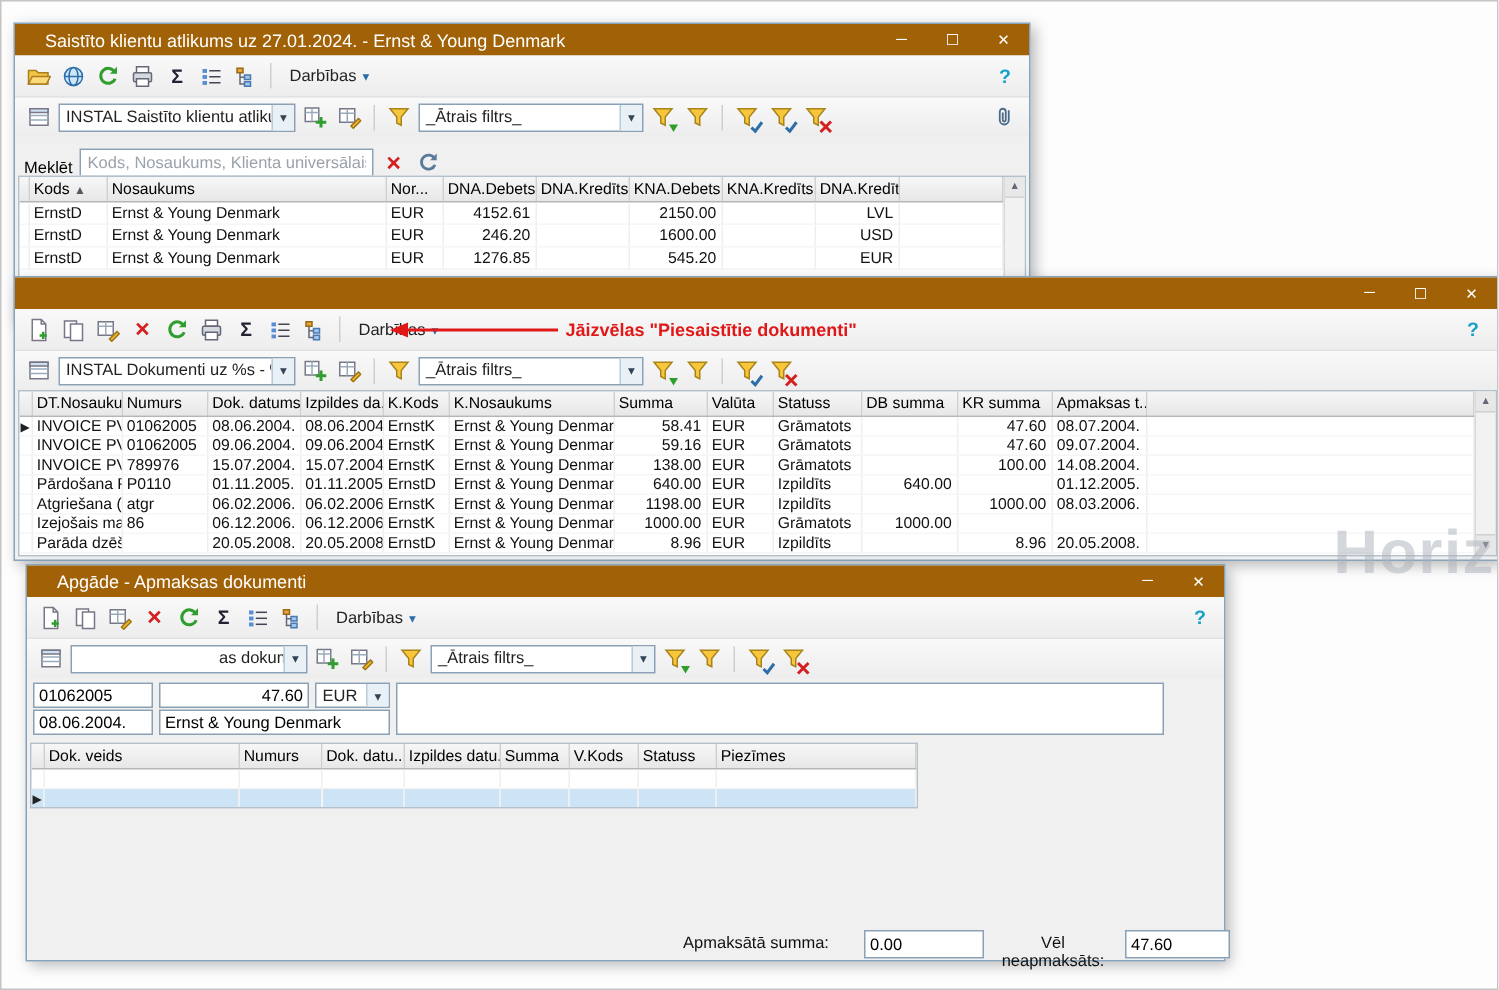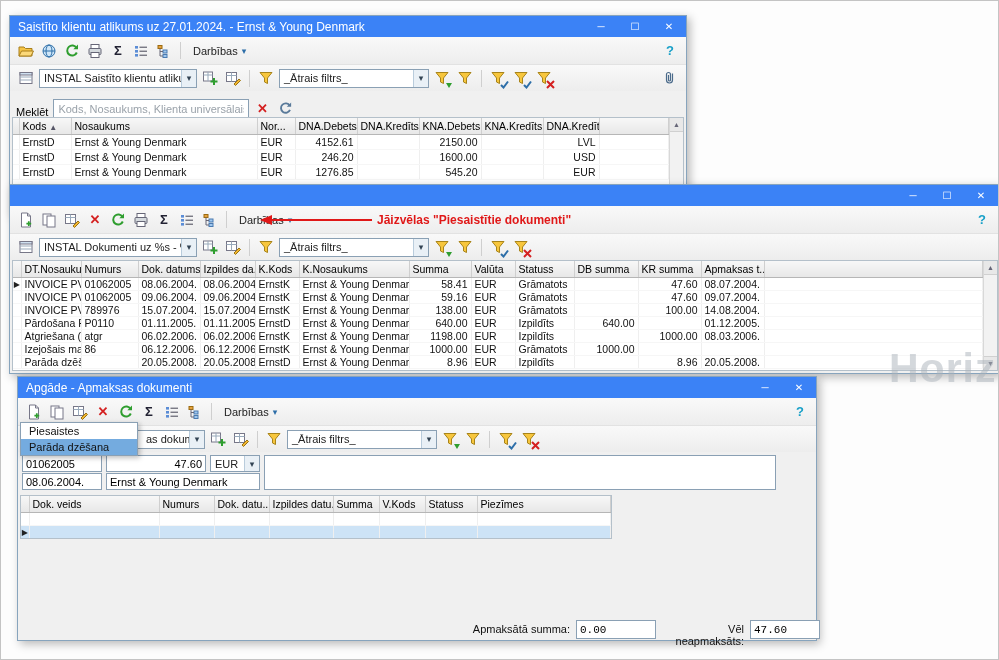--- a/index.html
+++ b/index.html
@@ -1,19 +1,19 @@
 <!DOCTYPE html>
 <html><head>
 <meta charset="utf-8">
 <style>
 *{box-sizing:border-box;margin:0;padding:0}
 body{font-family:"Liberation Sans",sans-serif;background:#e9e9e9}
 #screen{position:relative;width:999px;height:660px;background:#fdfdfd;border:1px solid #c4c4c4;overflow:hidden;margin:0 auto}
 .window{position:absolute;background:#f0f0f0;border:1px solid #87a4bd;box-shadow:3px 3px 9px rgba(0,0,0,.28)}
-.titlebar{height:21px;background:#3b82f6;display:flex;align-items:center;padding-left:8px;color:#fff;font-size:12px}
+.titlebar{height:21px;background:#a16207;display:flex;align-items:center;padding-left:20px;color:#fff;font-size:12px}
 .title-text{white-space:nowrap;overflow:hidden}
 .tb-buttons{margin-left:auto;display:flex;height:100%}
 .tb-btn{width:34px;display:flex;align-items:center;justify-content:center;font-size:10px;color:#fff}
 .toolbar{display:flex;align-items:center;padding:0 6px;gap:3px;background:linear-gradient(#f9f9f9,#ededed);position:relative}
 .tb1{height:27px}
 .tb2{height:27px;border-top:1px solid #e2e2e2}
 .ticon{width:20px;height:20px;display:inline-flex;align-items:center;justify-content:center;flex:none;position:relative}
 .ov{position:absolute;right:-1px;bottom:-1px}
 .sep{width:1px;height:17px;background:#cfcfcf;margin:0 3px;flex:none}
 .actions{display:flex;align-items:center;gap:4px;font-size:11px;color:#222;padding:2px 6px;flex:none}
@@ -42,22 +42,22 @@
 .sbtn{height:14px;display:flex;align-items:center;justify-content:center;font-size:7px;color:#667;background:#e8e8e8;border-bottom:1px solid #d0d0d0}
 .sbtn.bot{position:absolute;bottom:0;left:0;right:0;border-top:1px solid #d0d0d0;border-bottom:none}
 .anno{position:absolute;left:250px;top:28px;display:flex;align-items:center;z-index:4}
 .anno-text{color:#e01818;font-size:12px;font-weight:bold;margin-left:5px;white-space:nowrap}
 .menu{position:absolute;left:2px;top:45px;width:118px;background:#fff;border:1px solid #8aa0b4;box-shadow:2px 2px 5px rgba(0,0,0,.25);z-index:6}
 .menu-item{height:16px;display:flex;align-items:center;padding-left:8px;font-size:11px;color:#111}
 .menu-item.sel{background:#74abdf}
 .field{position:absolute;height:17px;background:#fff;border:1px solid #8aa0b4;font-size:11px;padding:0 3px;font-family:"Liberation Sans",sans-serif}
 .bigbox{position:absolute;background:#fff;border:1px solid #8aa0b4}
 .w3-footer{position:absolute;left:0;top:243px;width:100%;height:20px;font-size:11px;color:#111}
-.w3-footer .lab{position:absolute;top:3px;text-align:right}
-.w3-footer input{position:absolute;top:0;height:19px;border:1px solid #8aa0b4;font-size:11px;padding:0 3px;font-family:Liberation Mono, monospace}
+.w3-footer .lab{position:absolute;top:3px;text-align:center}
+.w3-footer input{position:absolute;top:0;height:19px;border:1px solid #8aa0b4;font-size:11px;padding:0 3px;font-family:Liberation Sans, sans-serif}
 .watermark{position:absolute;left:888px;top:344px;font-size:41px;font-weight:bold;color:rgba(170,178,186,.5);letter-spacing:1px;z-index:40;pointer-events:none;white-space:nowrap}
 </style>
 </head>
 <body>
 
 <div id="screen">
 
   <div class="window" style="left:8px;top:14px;width:678px;height:200px;z-index:1">
     <div class="titlebar">
       <span class="title-text">Saistīto klientu atlikums uz 27.01.2024. - Ernst &amp; Young Denmark</span>
@@ -666,24 +666,20 @@
           </svg>
         </span>
       <span class="sep"></span>
       <span class="actions">
         <span>Darbības</span>
         <span class="aarr">▾</span>
       </span>
       <span class="ticon mlauto help">?</span>
     </div>
 
-    <div class="menu">
-      <div class="menu-item">Piesaistes</div>
-      <div class="menu-item sel">Parāda dzēšana</div>
-    </div>
     <div class="toolbar tb2">
       <span class="ticon">
           <svg width="16" height="16" viewBox="0 0 16 16">
             <rect x="2" y="2.5" width="12" height="11" fill="#fff" stroke="#778"></rect>
             <rect x="2" y="2.5" width="12" height="2.5" fill="#cfe0f0" stroke="#778"></rect>
             <line x1="2" y1="7" x2="14" y2="7" stroke="#9ab"></line>
             <line x1="2" y1="10" x2="14" y2="10" stroke="#9ab"></line>
           </svg>
         </span>
       <span class="combo" style="width:158px">

